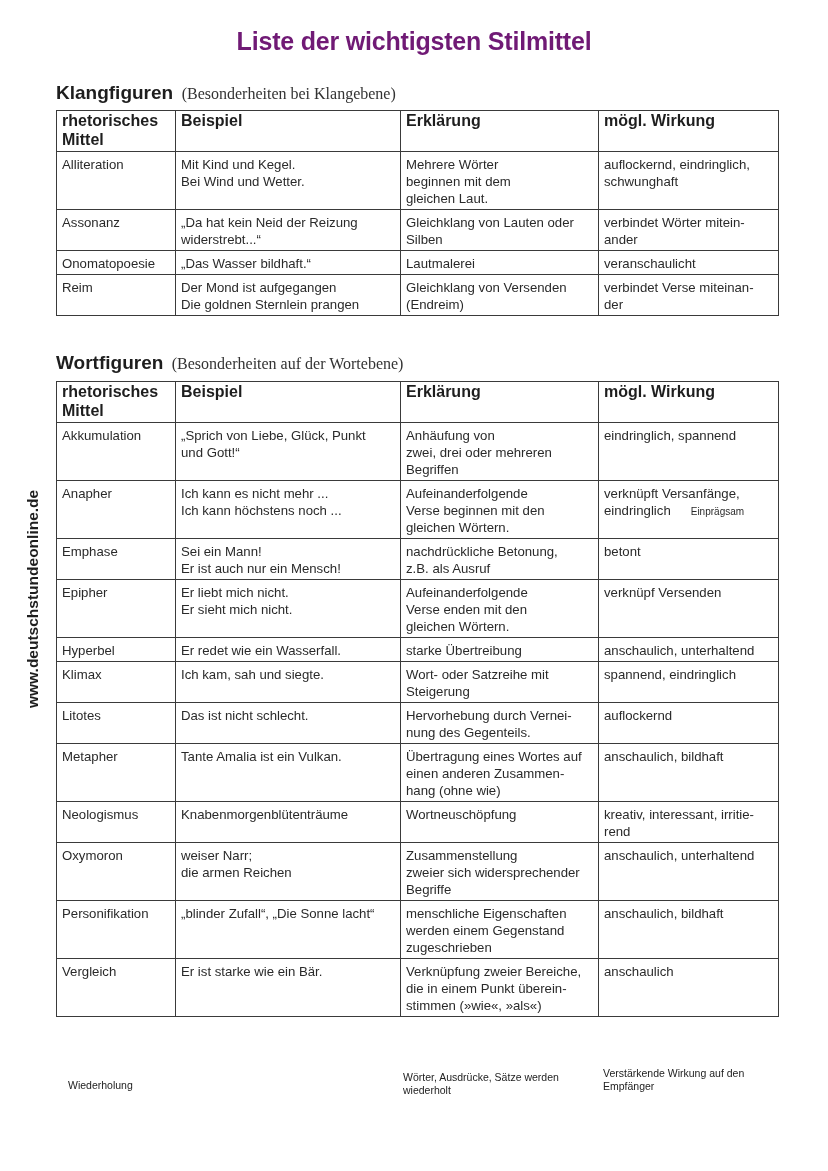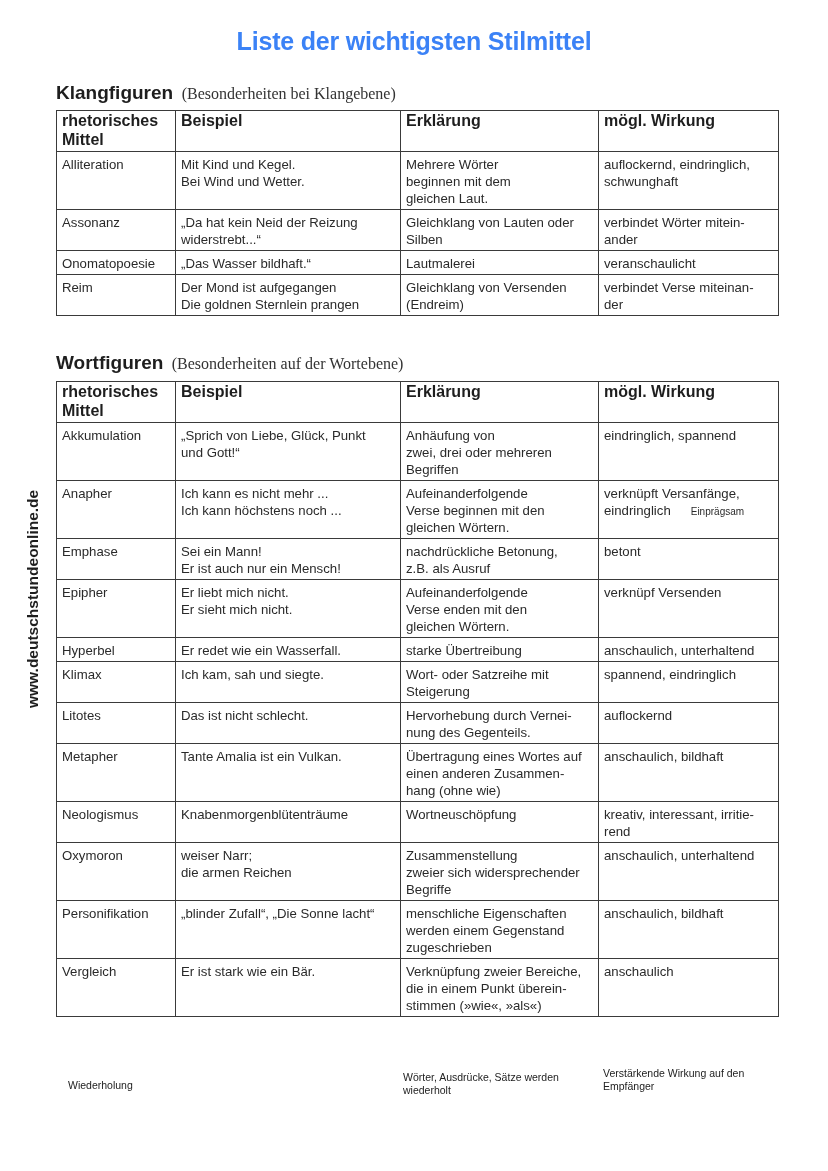--- a/index.html
+++ b/index.html
@@ -9,21 +9,21 @@
       font-family: "Liberation Sans", sans-serif;
       color: #222;
       overflow: hidden;
     }
     .page-title {
       position: absolute;
       left: 0; top: 27px; width: 828px;
       text-align: center;
       font-size: 25px;
       font-weight: bold;
-      color: #3b82f6;
+      color: #701a75;
       letter-spacing: -0.2px;
     }
     .section-heading {
       position: absolute;
       left: 56px;
       white-space: nowrap;
     }
     .section-heading .main {
       font-family: "Liberation Sans", sans-serif;
       font-weight: bold;
@@ -358,21 +358,21 @@
           <span class="cell-line">werden einem Gegenstand</span>
           <span class="cell-line">zugeschrieben</span>
         </td>
         <td>
           <span class="cell-line">anschaulich, bildhaft</span>
         </td>
       </tr>
       <tr>
         <td>Vergleich</td>
         <td>
-          <span class="cell-line">Er ist stark wie ein Bär.</span>
+          <span class="cell-line">Er ist starke wie ein Bär.</span>
         </td>
         <td>
           <span class="cell-line">Verknüpfung zweier Bereiche,</span>
           <span class="cell-line">die in einem Punkt überein-</span>
           <span class="cell-line">stimmen (»wie«, »als«)</span>
         </td>
         <td>
           <span class="cell-line">anschaulich</span>
         </td>
       </tr>

